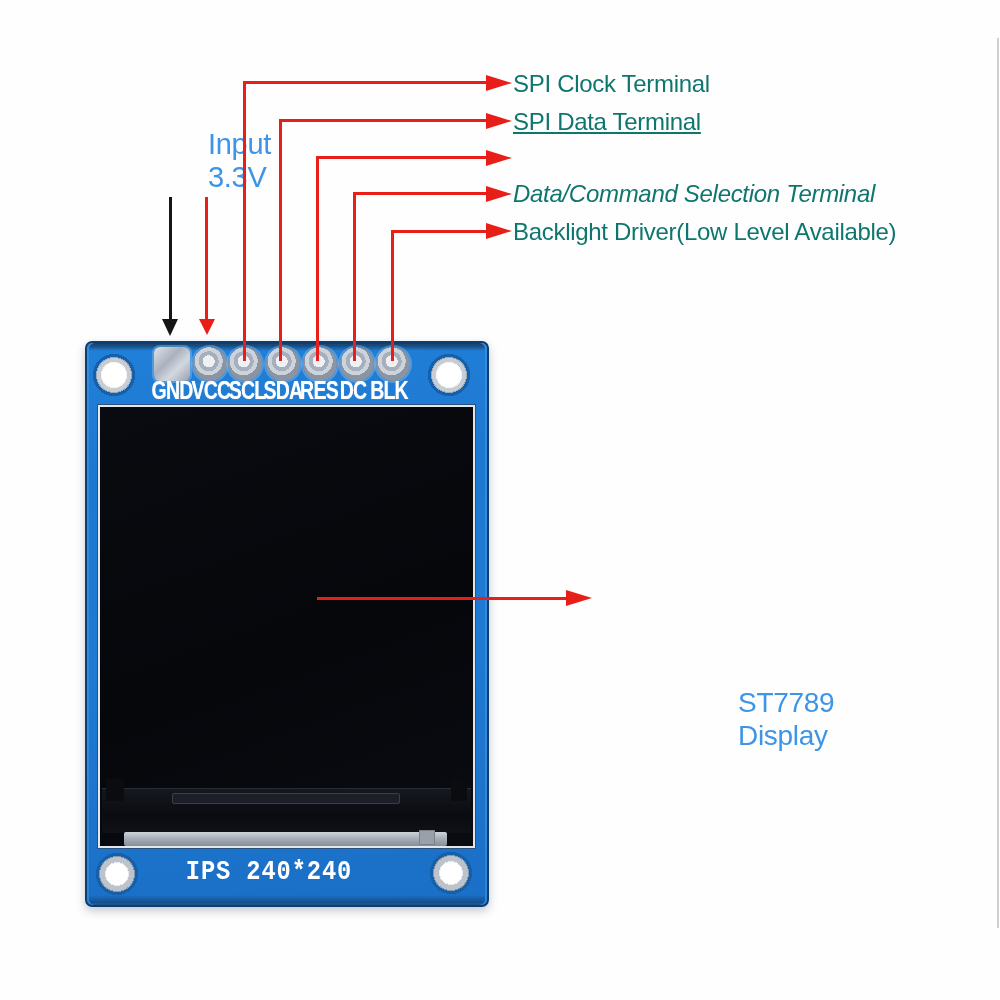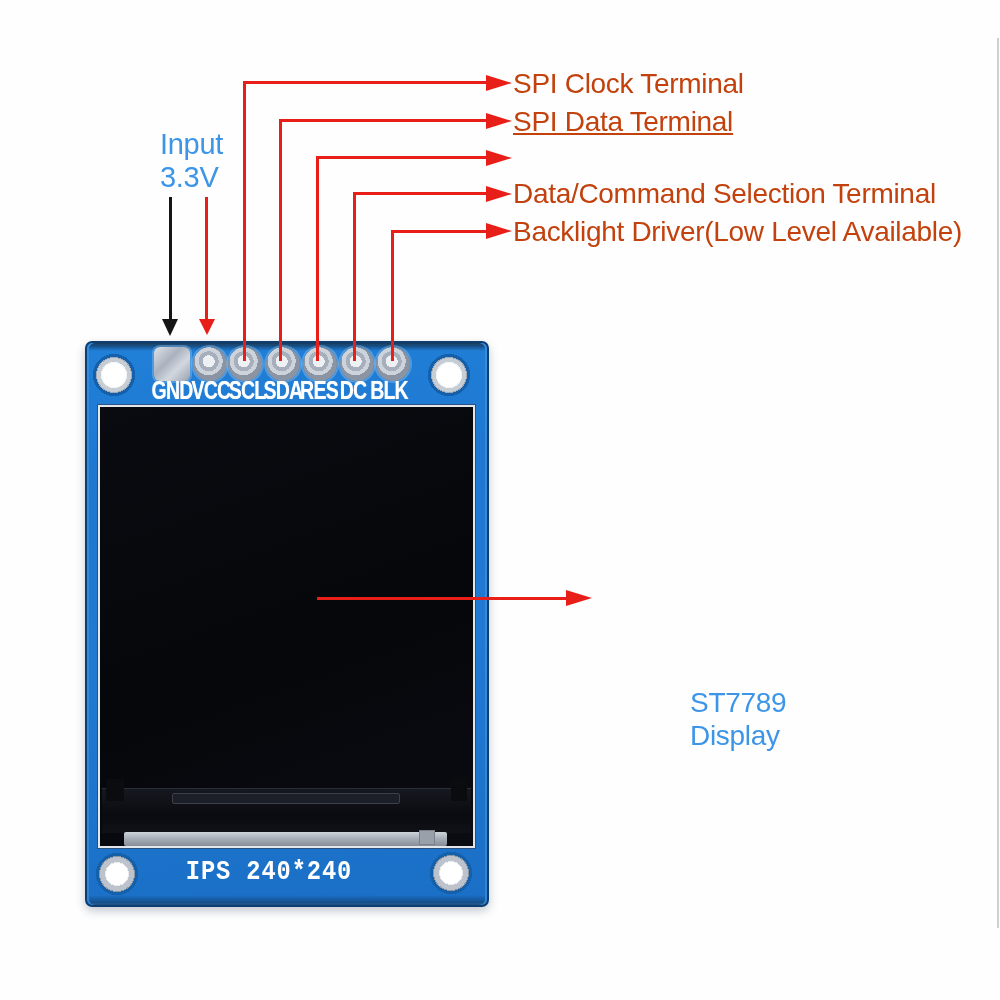--- a/index.html
+++ b/index.html
@@ -56,26 +56,26 @@
   .metal { position:absolute; left:24px; right:26px; bottom:0; height:14px;
     background:linear-gradient(180deg,#cfd4da 0%, #a9afb8 45%, #878e99 100%);
     border-radius:2px; }
   .metal-notch { position:absolute; right:38px; bottom:1px; width:16px; height:15px; background:#9aa0a9; border:1px solid #7b828d; }
 
   .ips { position:absolute; left:182px; top:514px; transform:translateX(-50%) scaleX(.88);
     color:#ffffff; font-size:27px; font-weight:700; letter-spacing:1px; white-space:nowrap;
     font-family:"Liberation Mono","Liberation Sans",monospace; }
 
   
-  .blue-text { position:absolute; color:#3d95e8; font-size:27px; line-height:34px; letter-spacing:-.3px; white-space:nowrap; }
+  .blue-text { position:absolute; color:#3d95e8; font-size:27px; line-height:34px; letter-spacing:-.3px; white-space:nowrap;margin-left:48px; }
   .power { left:160px; top:128px; font-size:29px; line-height:33px; }
   .oled-label { left:600px; top:583px; font-size:28px; }
   .driver { left:690px; top:686px; font-size:28px; line-height:33px; }
 
-  .callout-label { position:absolute; left:513px; color:#c2410c; font-size:28px; line-height:34px; letter-spacing:-.3px; white-space:nowrap; }
+  .callout-label { position:absolute; left:513px; color:#0f766e; font-size:24px; line-height:34px; letter-spacing:-.3px; white-space:nowrap; }
 
   
   .elbow { position:absolute; border-left:3px solid #e81f18; border-top:3px solid #e81f18; }
   .head-right { position:absolute; width:0; height:0;
     border-top:8px solid transparent; border-bottom:8px solid transparent; border-left:26px solid #e81f18; }
   .vline { position:absolute; width:3px; }
   .vline.red { background:#e81f18; }
   .vline.black { background:#151515; }
   .head-down { position:absolute; width:0; height:0;
     border-left:8px solid transparent; border-right:8px solid transparent; }
@@ -146,21 +146,21 @@
   <div class="elbow" style="left:391px;top:230px;width:97px;height:131px;"></div>
 
   <div class="head-right" style="left:486px;top:75px;"></div>
   <div class="head-right" style="left:486px;top:113px;"></div>
   <div class="head-right" style="left:486px;top:150px;"></div>
   <div class="head-right" style="left:486px;top:186px;"></div>
   <div class="head-right" style="left:486px;top:223px;"></div>
 
   <div class="callout-label" style="top:67px;">SPI Clock Terminal</div>
   <div class="callout-label" style="top:105px;text-decoration:underline;">SPI Data Terminal</div>
-  <div class="callout-label" style="top:177px;">Data/Command Selection Terminal</div>
+  <div class="callout-label" style="top:177px;font-style:italic;">Data/Command Selection Terminal</div>
   <div class="callout-label" style="top:215px;">Backlight Driver(Low Level Available)</div>
 
   <div class="hline" style="left:317px;top:597px;width:252px;"></div>
   <div class="head-right" style="left:566px;top:590px;"></div>
 
   <div class="blue-text driver">
     <div>ST7789</div>
     <div>Display</div>
   </div>
 

